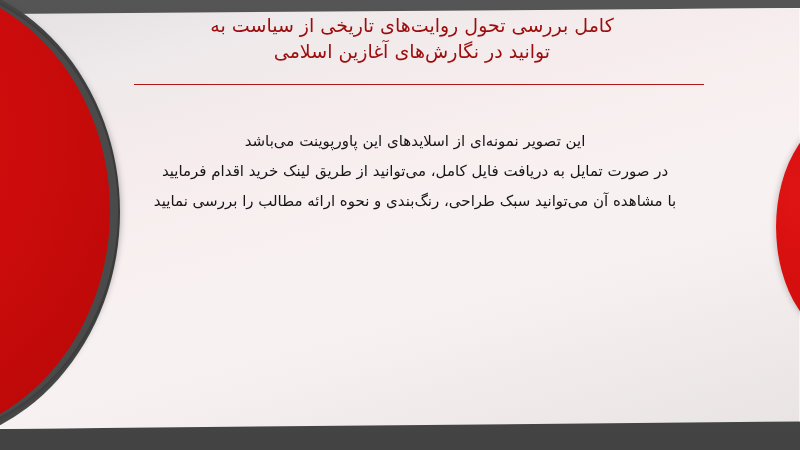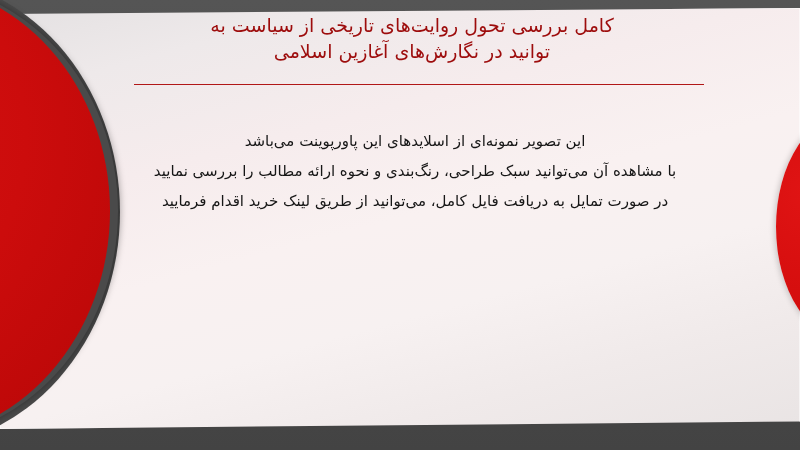--- a/index.html
+++ b/index.html
@@ -177,22 +177,22 @@
 
       <div class="title-block">
         <div class="title-line">کامل بررسی تحول روایت‌های تاریخی از سیاست به</div>
         <div class="title-line">توانید در نگارش‌های آغازین اسلامی</div>
       </div>
 
       <div class="title-rule"></div>
 
       <div class="body-block">
         <div class="body-line">این تصویر نمونه‌ای از اسلایدهای این پاورپوینت می‌باشد</div>
+        <div class="body-line">در صورت تمایل به دریافت فایل کامل، می‌توانید از طریق لینک خرید اقدام فرمایید</div>
         <div class="body-line">با مشاهده آن می‌توانید سبک طراحی، رنگ‌بندی و نحوه ارائه مطالب را بررسی نمایید</div>
-        <div class="body-line">در صورت تمایل به دریافت فایل کامل، می‌توانید از طریق لینک خرید اقدام فرمایید</div>
       </div>
 
     </div>
   </div>
 
   <div class="left-blob-outline"></div>
   <div class="left-blob"></div>
   <div class="left-blob-shadow"></div>
 
 </div>

